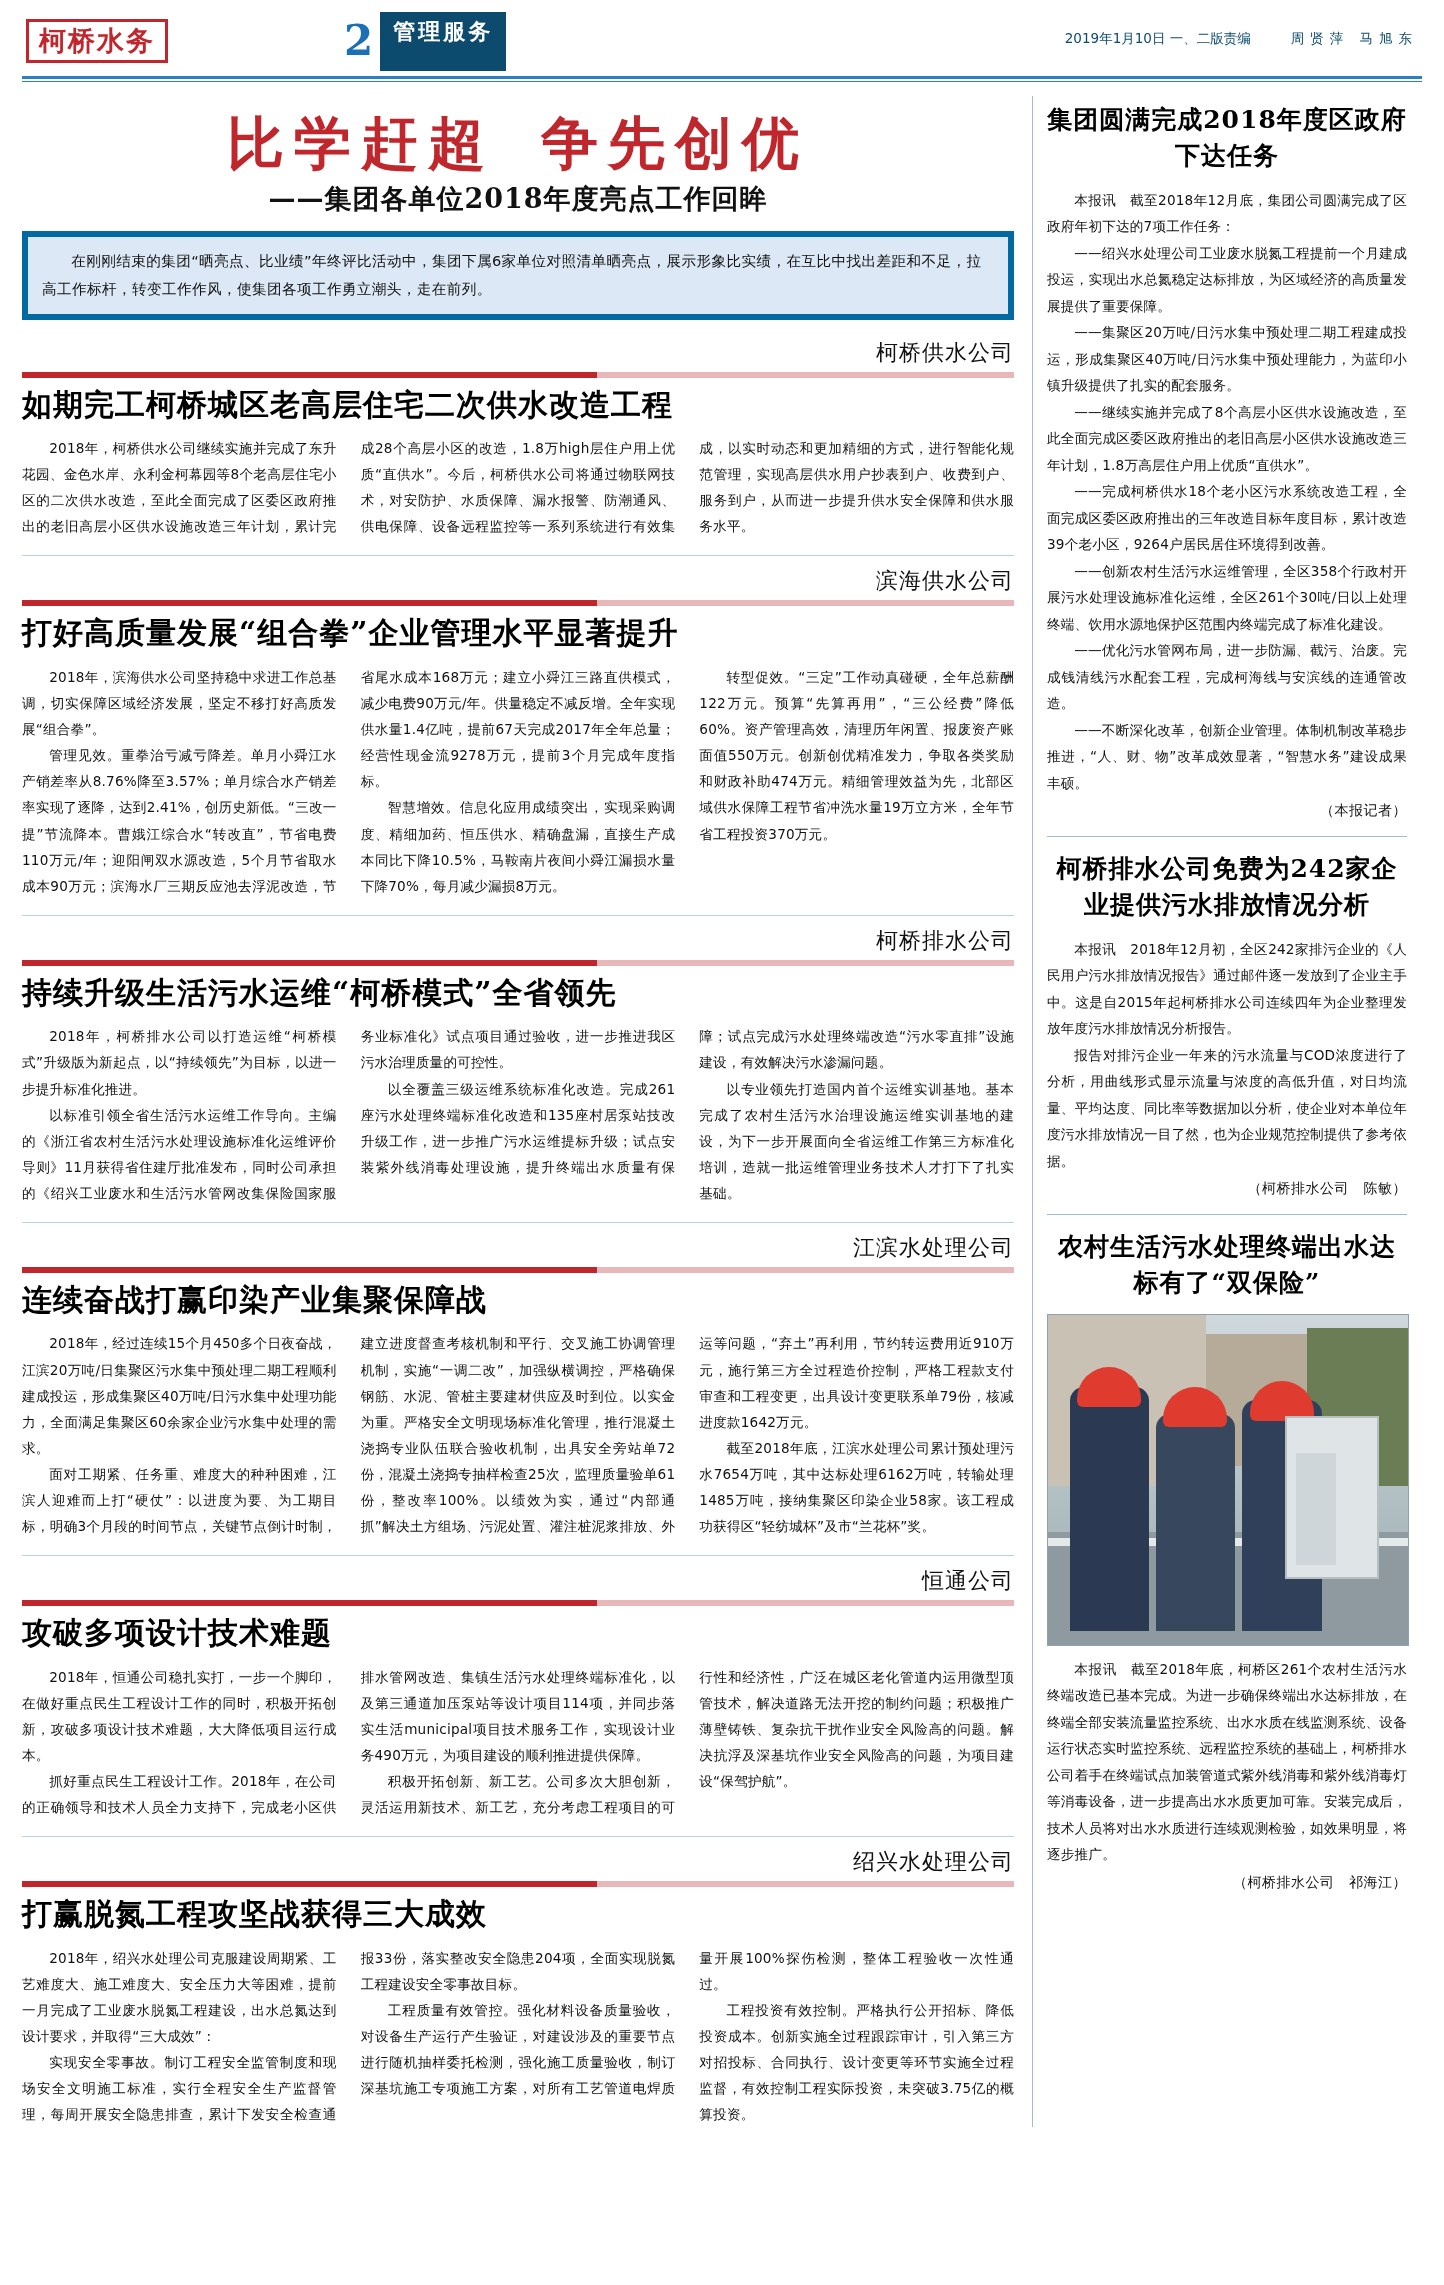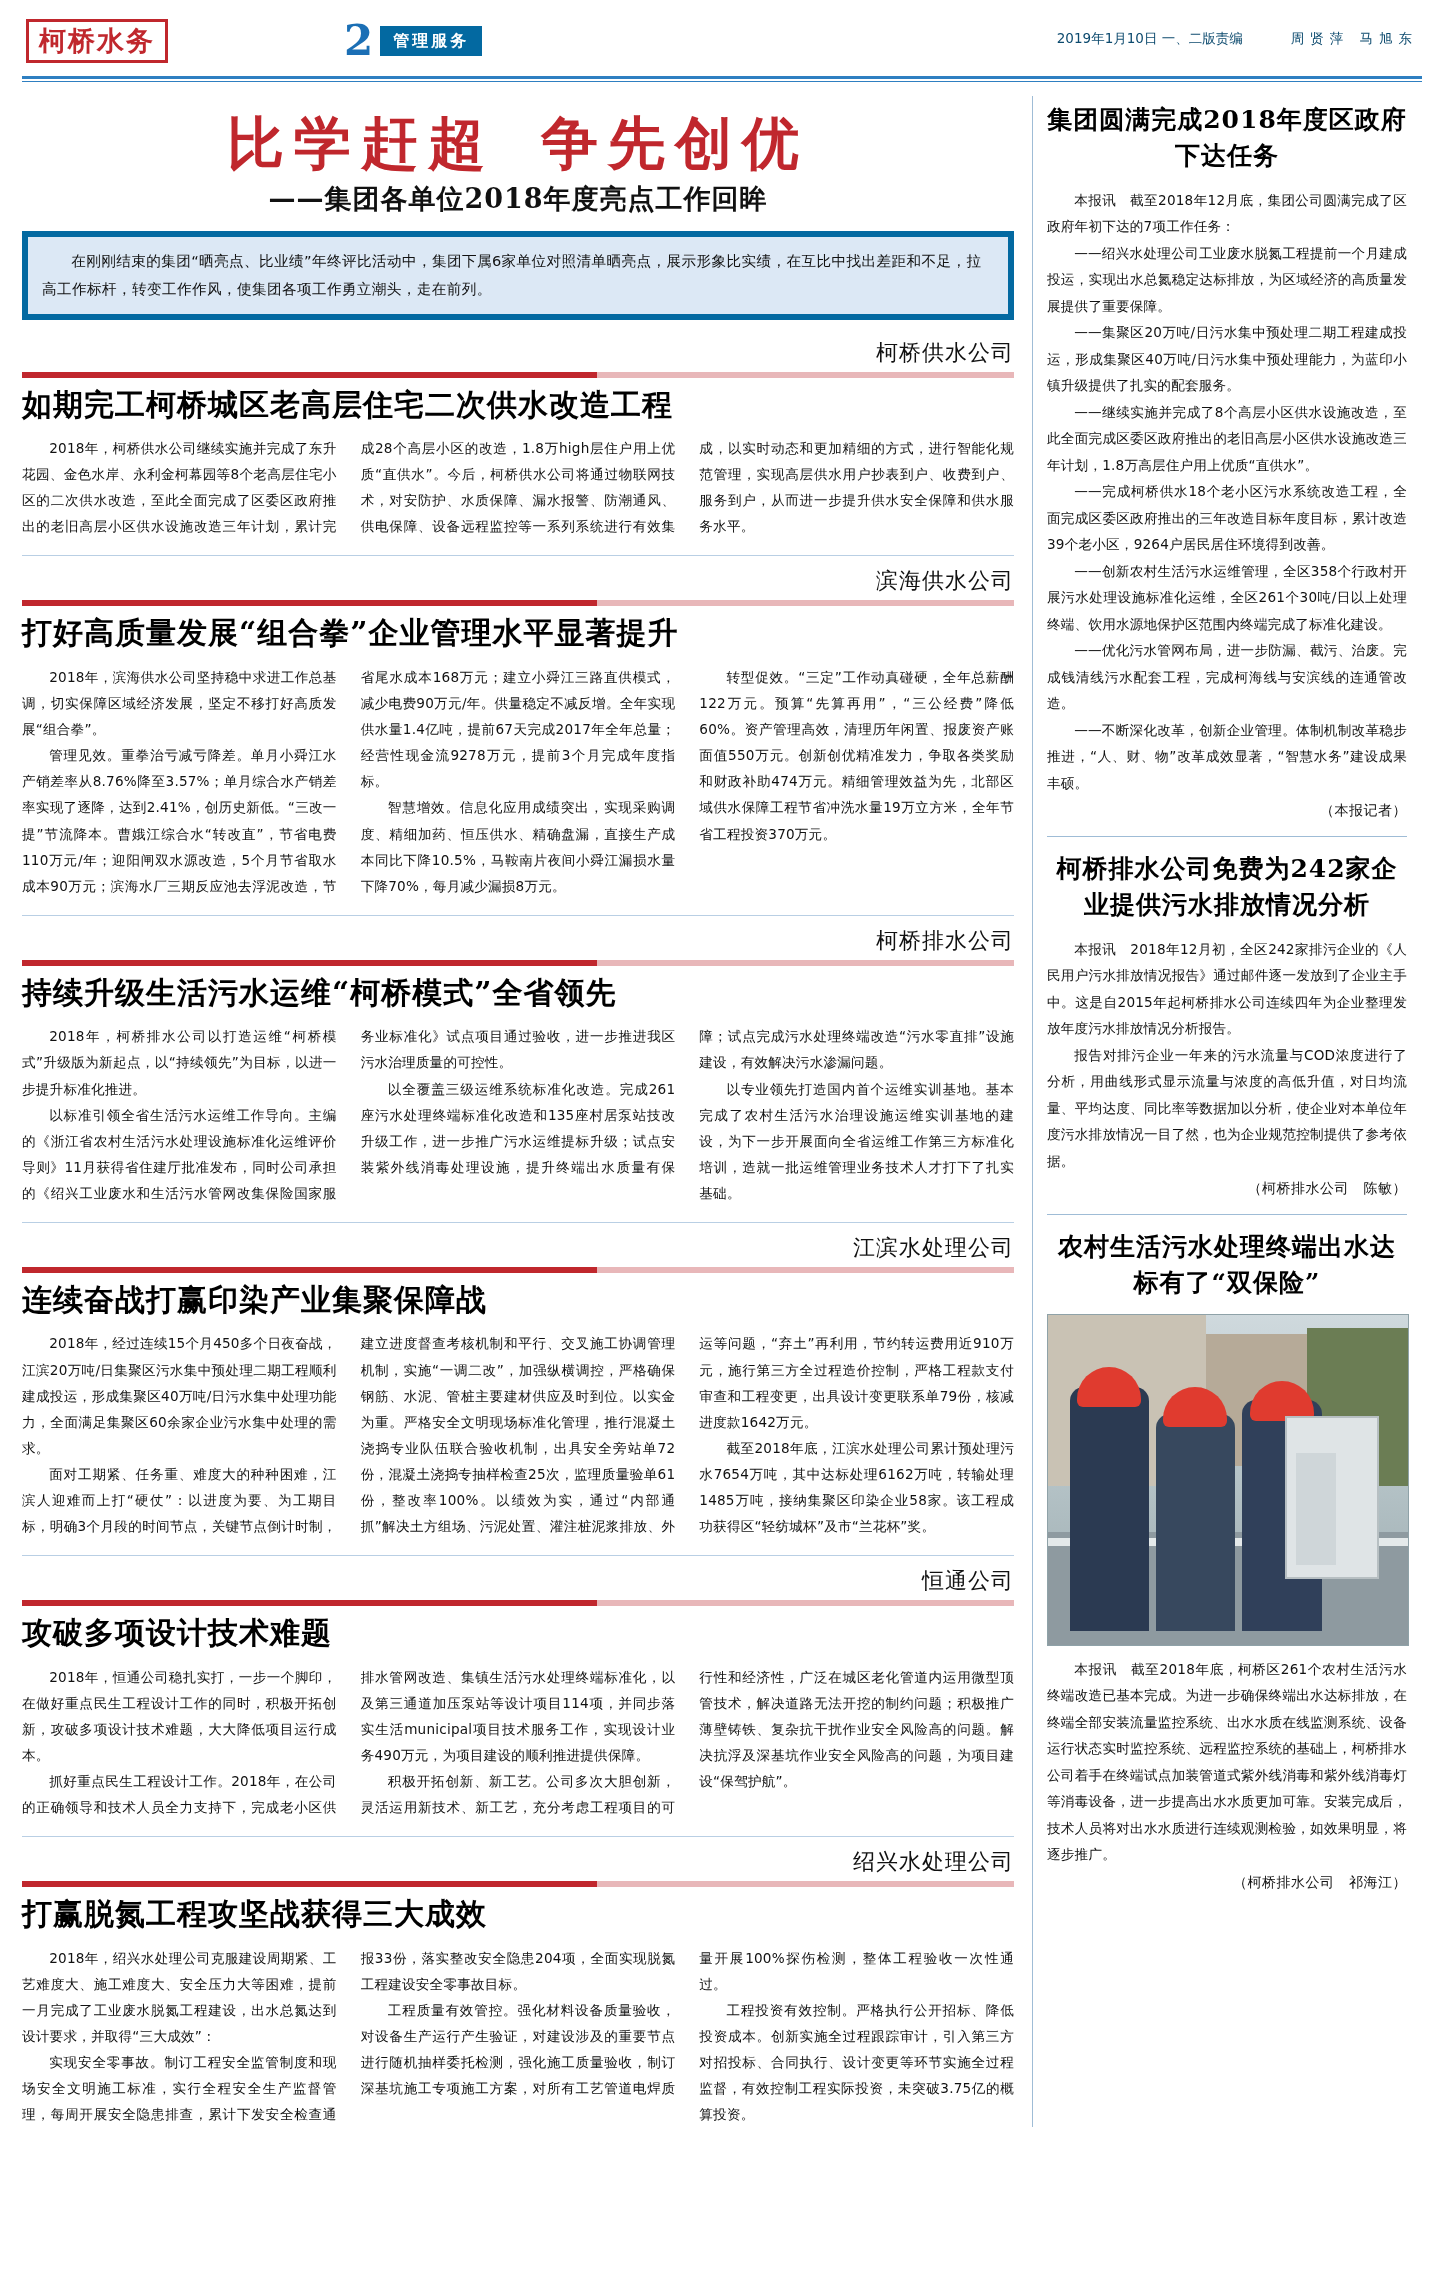--- a/index.html
+++ b/index.html
@@ -35,35 +35,35 @@
   }
   .page-num{
     color:#1b6fb5;
     font-family:"DejaVu Serif","Liberation Serif",serif;
     font-weight:bold;
     font-size:42px;
     line-height:1;
     margin-right:7px;
   }
   .section-chip{
-    background:#0369a1;color:#fff;
-    font-size:16px;font-weight:bold;
-    padding:5px 13px 4px 13px;
+    background:#0c4a6e;color:#fff;
+    font-size:22px;font-weight:bold;
+    padding:5px 13px 24px 13px;
     letter-spacing:3px;
     font-family:"DejaVu Sans","Liberation Sans",sans-serif;
   }
   .masthead-right{
     margin-left:auto;
     font-size:13.5px;color:#0c4a6e;
     display:flex;gap:40px;align-items:flex-end;
     padding-bottom:4px;
     white-space:nowrap;
   }
   .masthead-right .dateline{letter-spacing:0px;}
-  .masthead-right .editors{letter-spacing:6px;margin-left:8px;}
+  .masthead-right .editors{letter-spacing:6px;}
   .rule-blue{
     height:3px;background:#2e7fc1;margin:4px 22px 0 22px;
   }
   .rule-blue2{height:1px;background:#2e7fc1;margin:2px 22px 0 22px;}
 
   
   .content{
     display:flex;
     padding:14px 22px 10px 22px;
     box-sizing:border-box;

